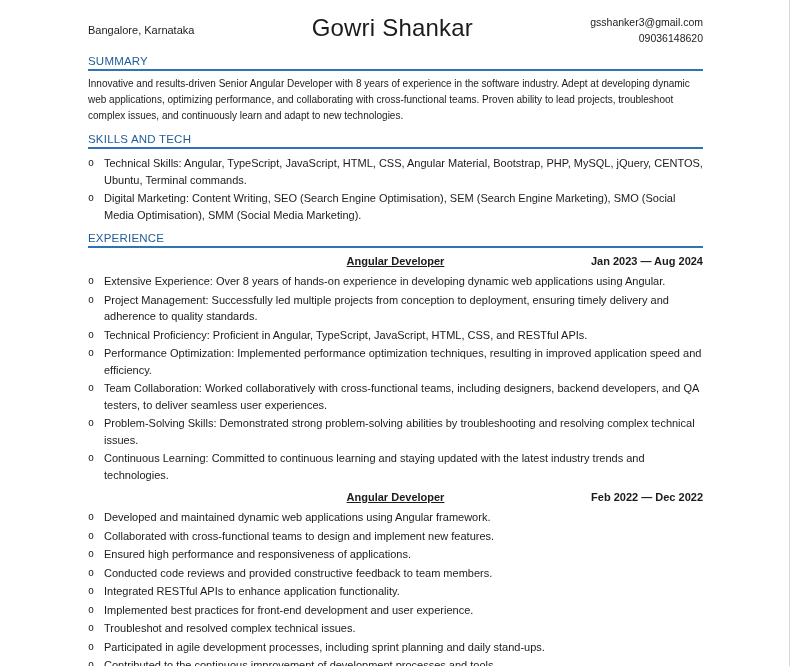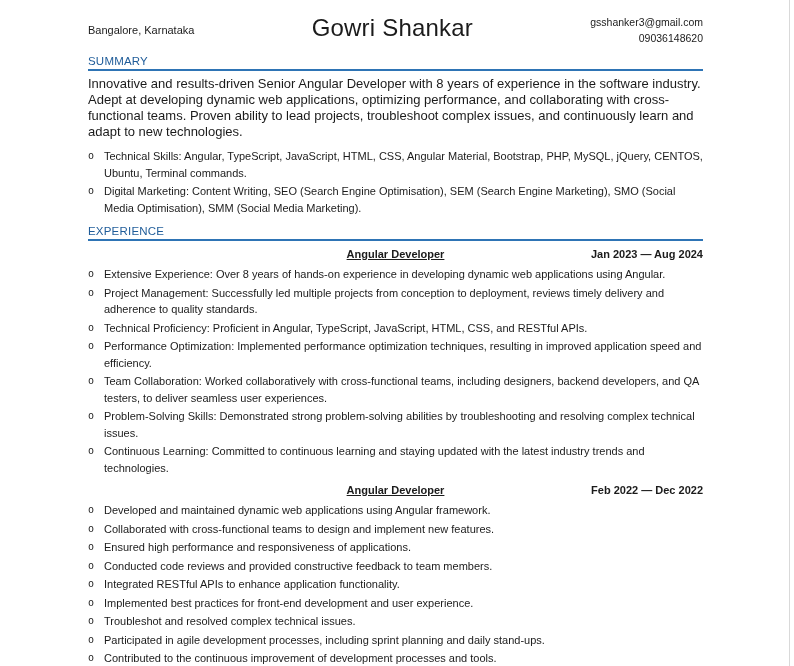--- a/index.html
+++ b/index.html
@@ -33,21 +33,21 @@
     font-weight: 400;
     font-size: 11.5px;
     letter-spacing: 0.2px;
     border-bottom: 2px solid #2e74b5;
     padding-bottom: 2px;
     margin-top: 9px;
   }
   .section-title:first-of-type { margin-top: 2px; }
   
   .para {
-    font-size: 13px;
+    font-size: 10px;
     line-height: 16px;
     margin: 5px 0 8px;
   }
   ul.blist { list-style: none; margin: 6px 0 8px; padding: 0; }
   ul.blist li {
     display: flex;
     font-size: 11px;
     line-height: 16.5px;
     margin-bottom: 2px;
   }
@@ -79,20 +79,21 @@
     <div class="name">Gowri Shankar</div>
     <div class="contact">
       <div>gsshanker3@gmail.com</div>
       <div>09036148620</div>
     </div>
   </div>
 
   <div class="section-title">SUMMARY</div>
   <div class="para">Innovative and results-driven Senior Angular Developer with 8 years of experience in the software industry. Adept at developing dynamic web applications, optimizing performance, and collaborating with cross-functional teams. Proven ability to lead projects, troubleshoot complex issues, and continuously learn and adapt to new technologies.</div>
 
+  <div class="section-title">SKILLS AND TECH</div>
   <ul class="blist">
     <li>
       <span class="bullet-glyph">o</span>
       <span><span class="b-label">Technical Skills:</span><span> Angular, TypeScript, JavaScript, HTML, CSS, Angular Material, Bootstrap, PHP, MySQL, jQuery, CENTOS, Ubuntu, Terminal commands.</span></span>
     </li>
     <li>
       <span class="bullet-glyph">o</span>
       <span><span class="b-label">Digital Marketing:</span><span> Content Writing, SEO (Search Engine Optimisation), SEM (Search Engine Marketing), SMO (Social Media Optimisation), SMM (Social Media Marketing).</span></span>
     </li>
   </ul>
@@ -103,21 +104,21 @@
     <span>Angular Developer</span>
     <span class="job-dates">Jan 2023 — Aug 2024</span>
   </div>
   <ul class="blist">
     <li>
         <span class="bullet-glyph">o</span>
         <span>Extensive Experience: Over 8 years of hands-on experience in developing dynamic web applications using Angular.</span>
       </li>
     <li>
         <span class="bullet-glyph">o</span>
-        <span>Project Management: Successfully led multiple projects from conception to deployment, reviews timely delivery and adherence to quality standards.</span>
+        <span>Project Management: Successfully led multiple projects from conception to deployment, ensuring timely delivery and adherence to quality standards.</span>
       </li>
     <li>
         <span class="bullet-glyph">o</span>
         <span>Technical Proficiency: Proficient in Angular, TypeScript, JavaScript, HTML, CSS, and RESTful APIs.</span>
       </li>
     <li>
         <span class="bullet-glyph">o</span>
         <span>Performance Optimization: Implemented performance optimization techniques, resulting in improved application speed and efficiency.</span>
       </li>
     <li>

